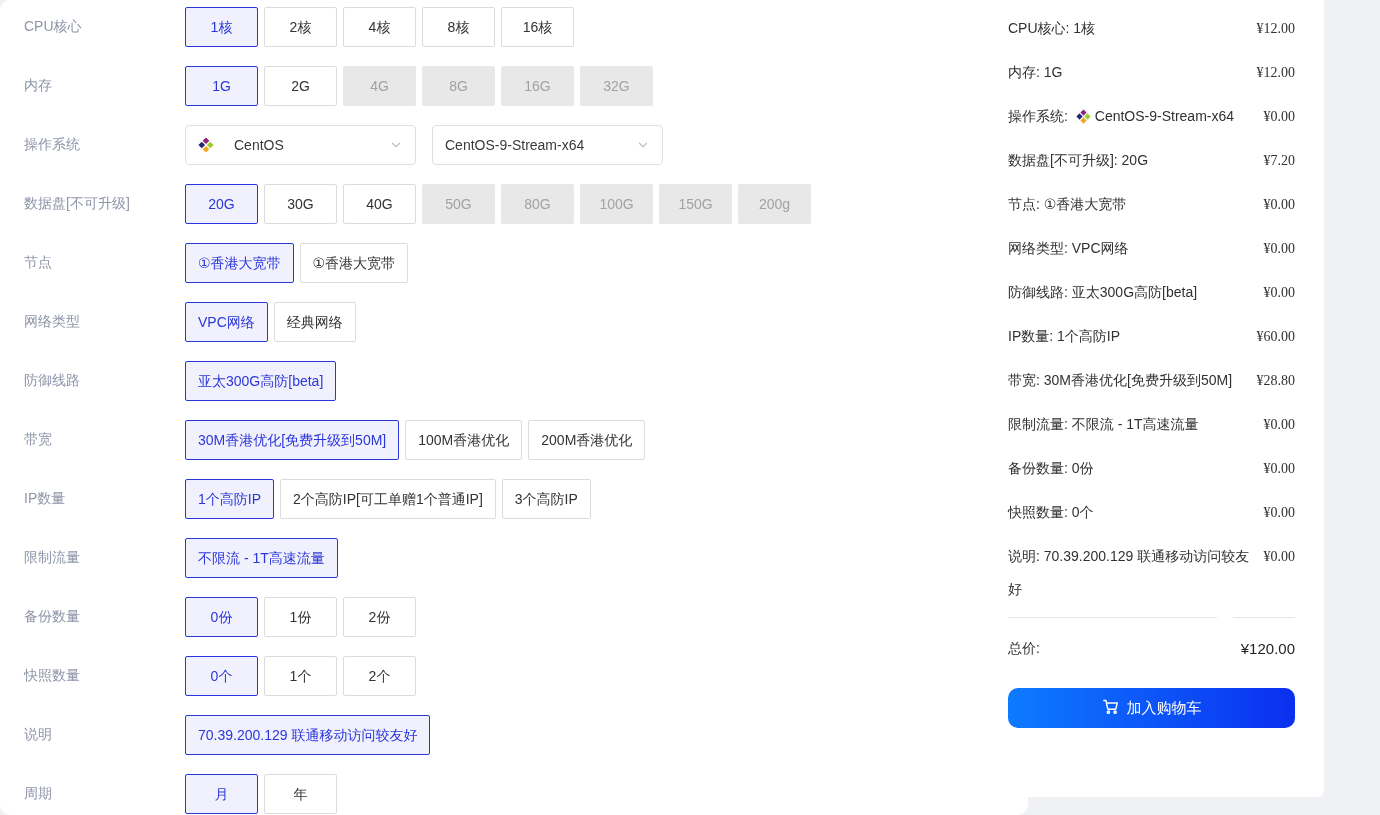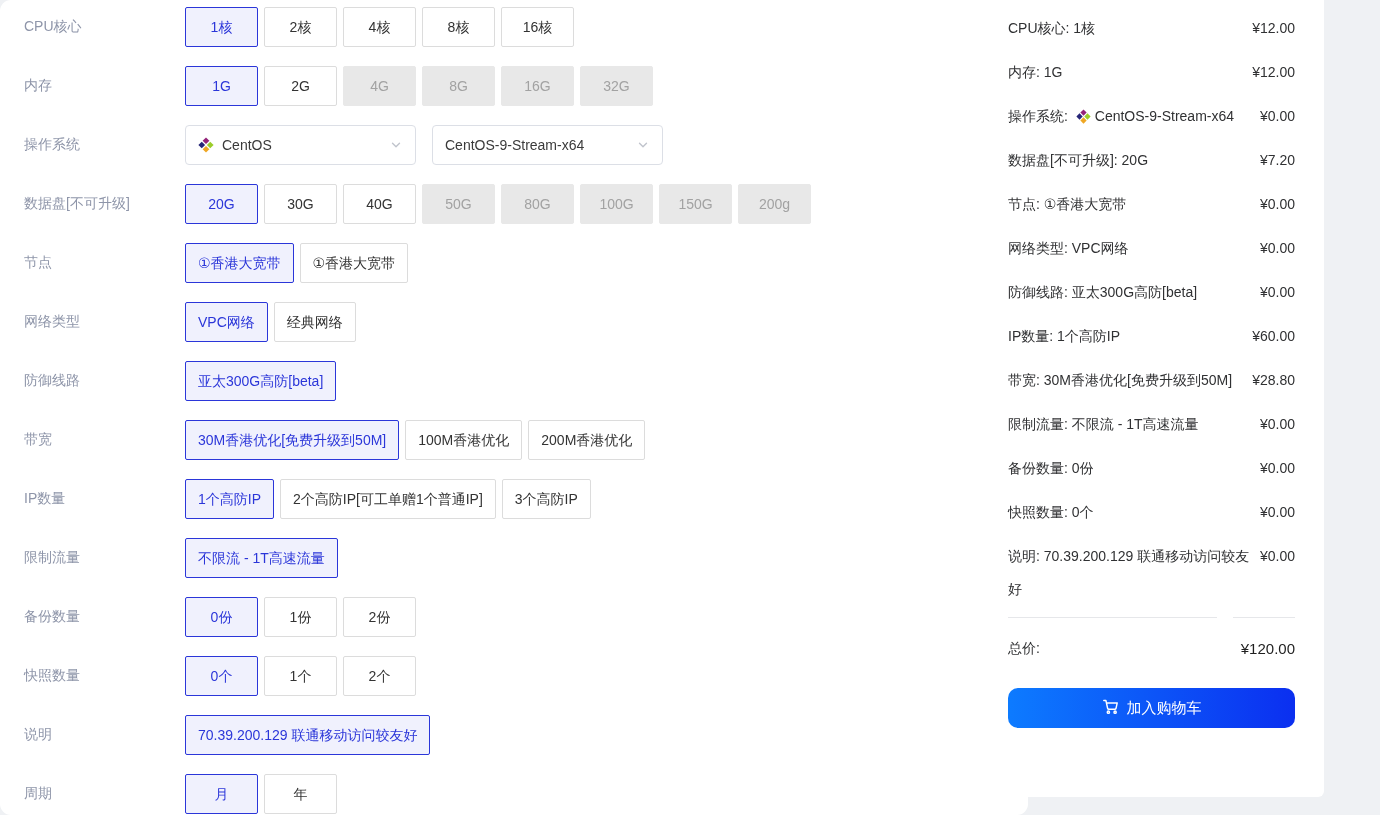--- a/index.html
+++ b/index.html
@@ -42,20 +42,21 @@
     background:#e8e8e8; border-color:#e8e8e8; color:#a2a2a2; cursor:default;
   }
   .select-box {
     width:231px; height:40px;
     border:1px solid #dcdfe6; border-radius:4px;
     background:#fff;
     display:flex; align-items:center;
     padding:0 12px; margin-right:16px;
     font-size:14px; color:#3a3a3a;
     cursor:pointer;
+    gap:12px;
   }
   .select-box .sel-value { flex:1; margin-left:0; }
   .select-box .os-logo { margin-right:8px; display:inline-flex; }
   .chevron { display:inline-flex; }
   
   .summary-card {
     position:absolute; left:984px; top:0;
     width:340px; height:797px;
     background:#ffffff;
     border-radius:0 0 6px 6px;
@@ -64,21 +65,21 @@
   .summary-item {
     display:flex; justify-content:space-between; align-items:flex-start;
     margin-bottom:11px;
     font-size:14px; color:#303133;
   }
   .summary-item .s-label {
     flex:1; line-height:33px; padding-right:10px;
     word-break:break-all;
   }
   .summary-item .s-price {
-    line-height:33px; white-space:nowrap; color:#303133;
+    line-height:33px; white-space:nowrap; color:#303133;font-family:Liberation Serif, serif;
   }
   .summary-item .os-logo { display:inline-flex; vertical-align:-3px; margin:0 4px; }
   .summary-divider { display:flex; gap:16px; margin:10px 0 14px; }
   .summary-divider .seg-long { flex:1; border-top:1px solid #e6e7ea; }
   .summary-divider .seg-short { width:62px; border-top:1px solid #e6e7ea; }
   .total-row {
     display:flex; justify-content:space-between; align-items:center;
     line-height:33px; font-size:14px; color:#303133;
   }
   .total-row .t-price { font-weight:normal; font-size:15px; color:#1f1f1f; }

